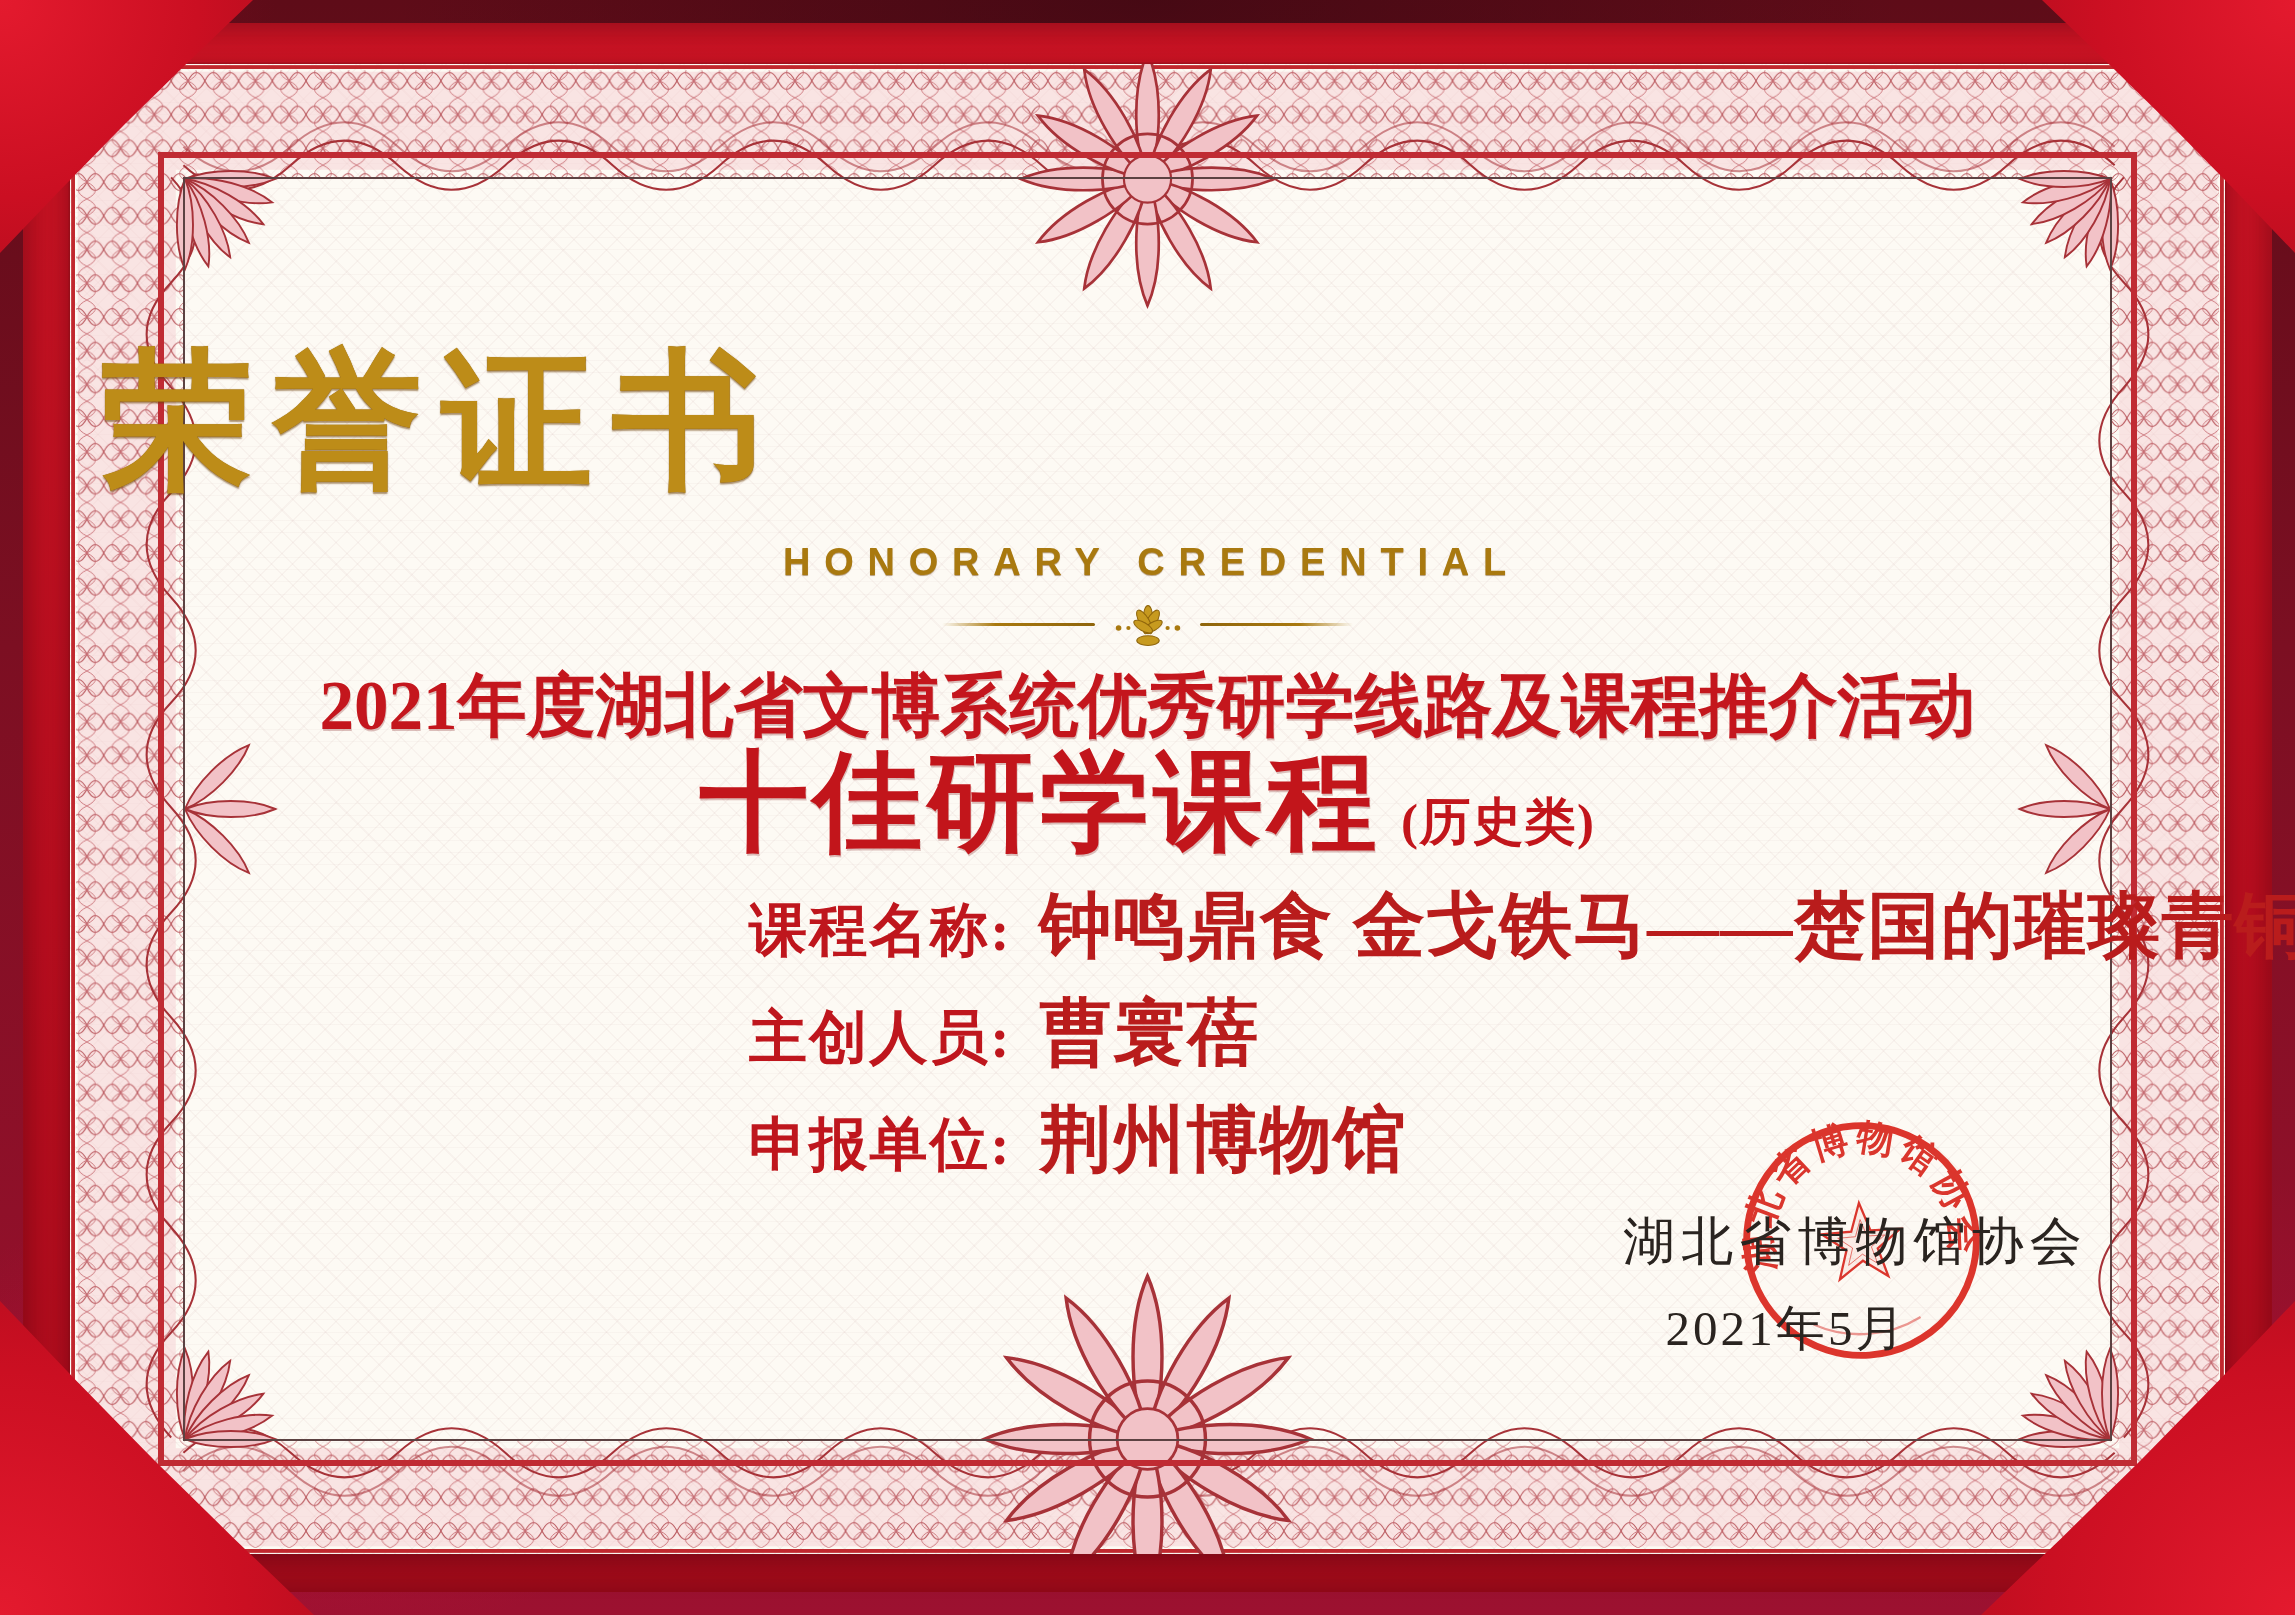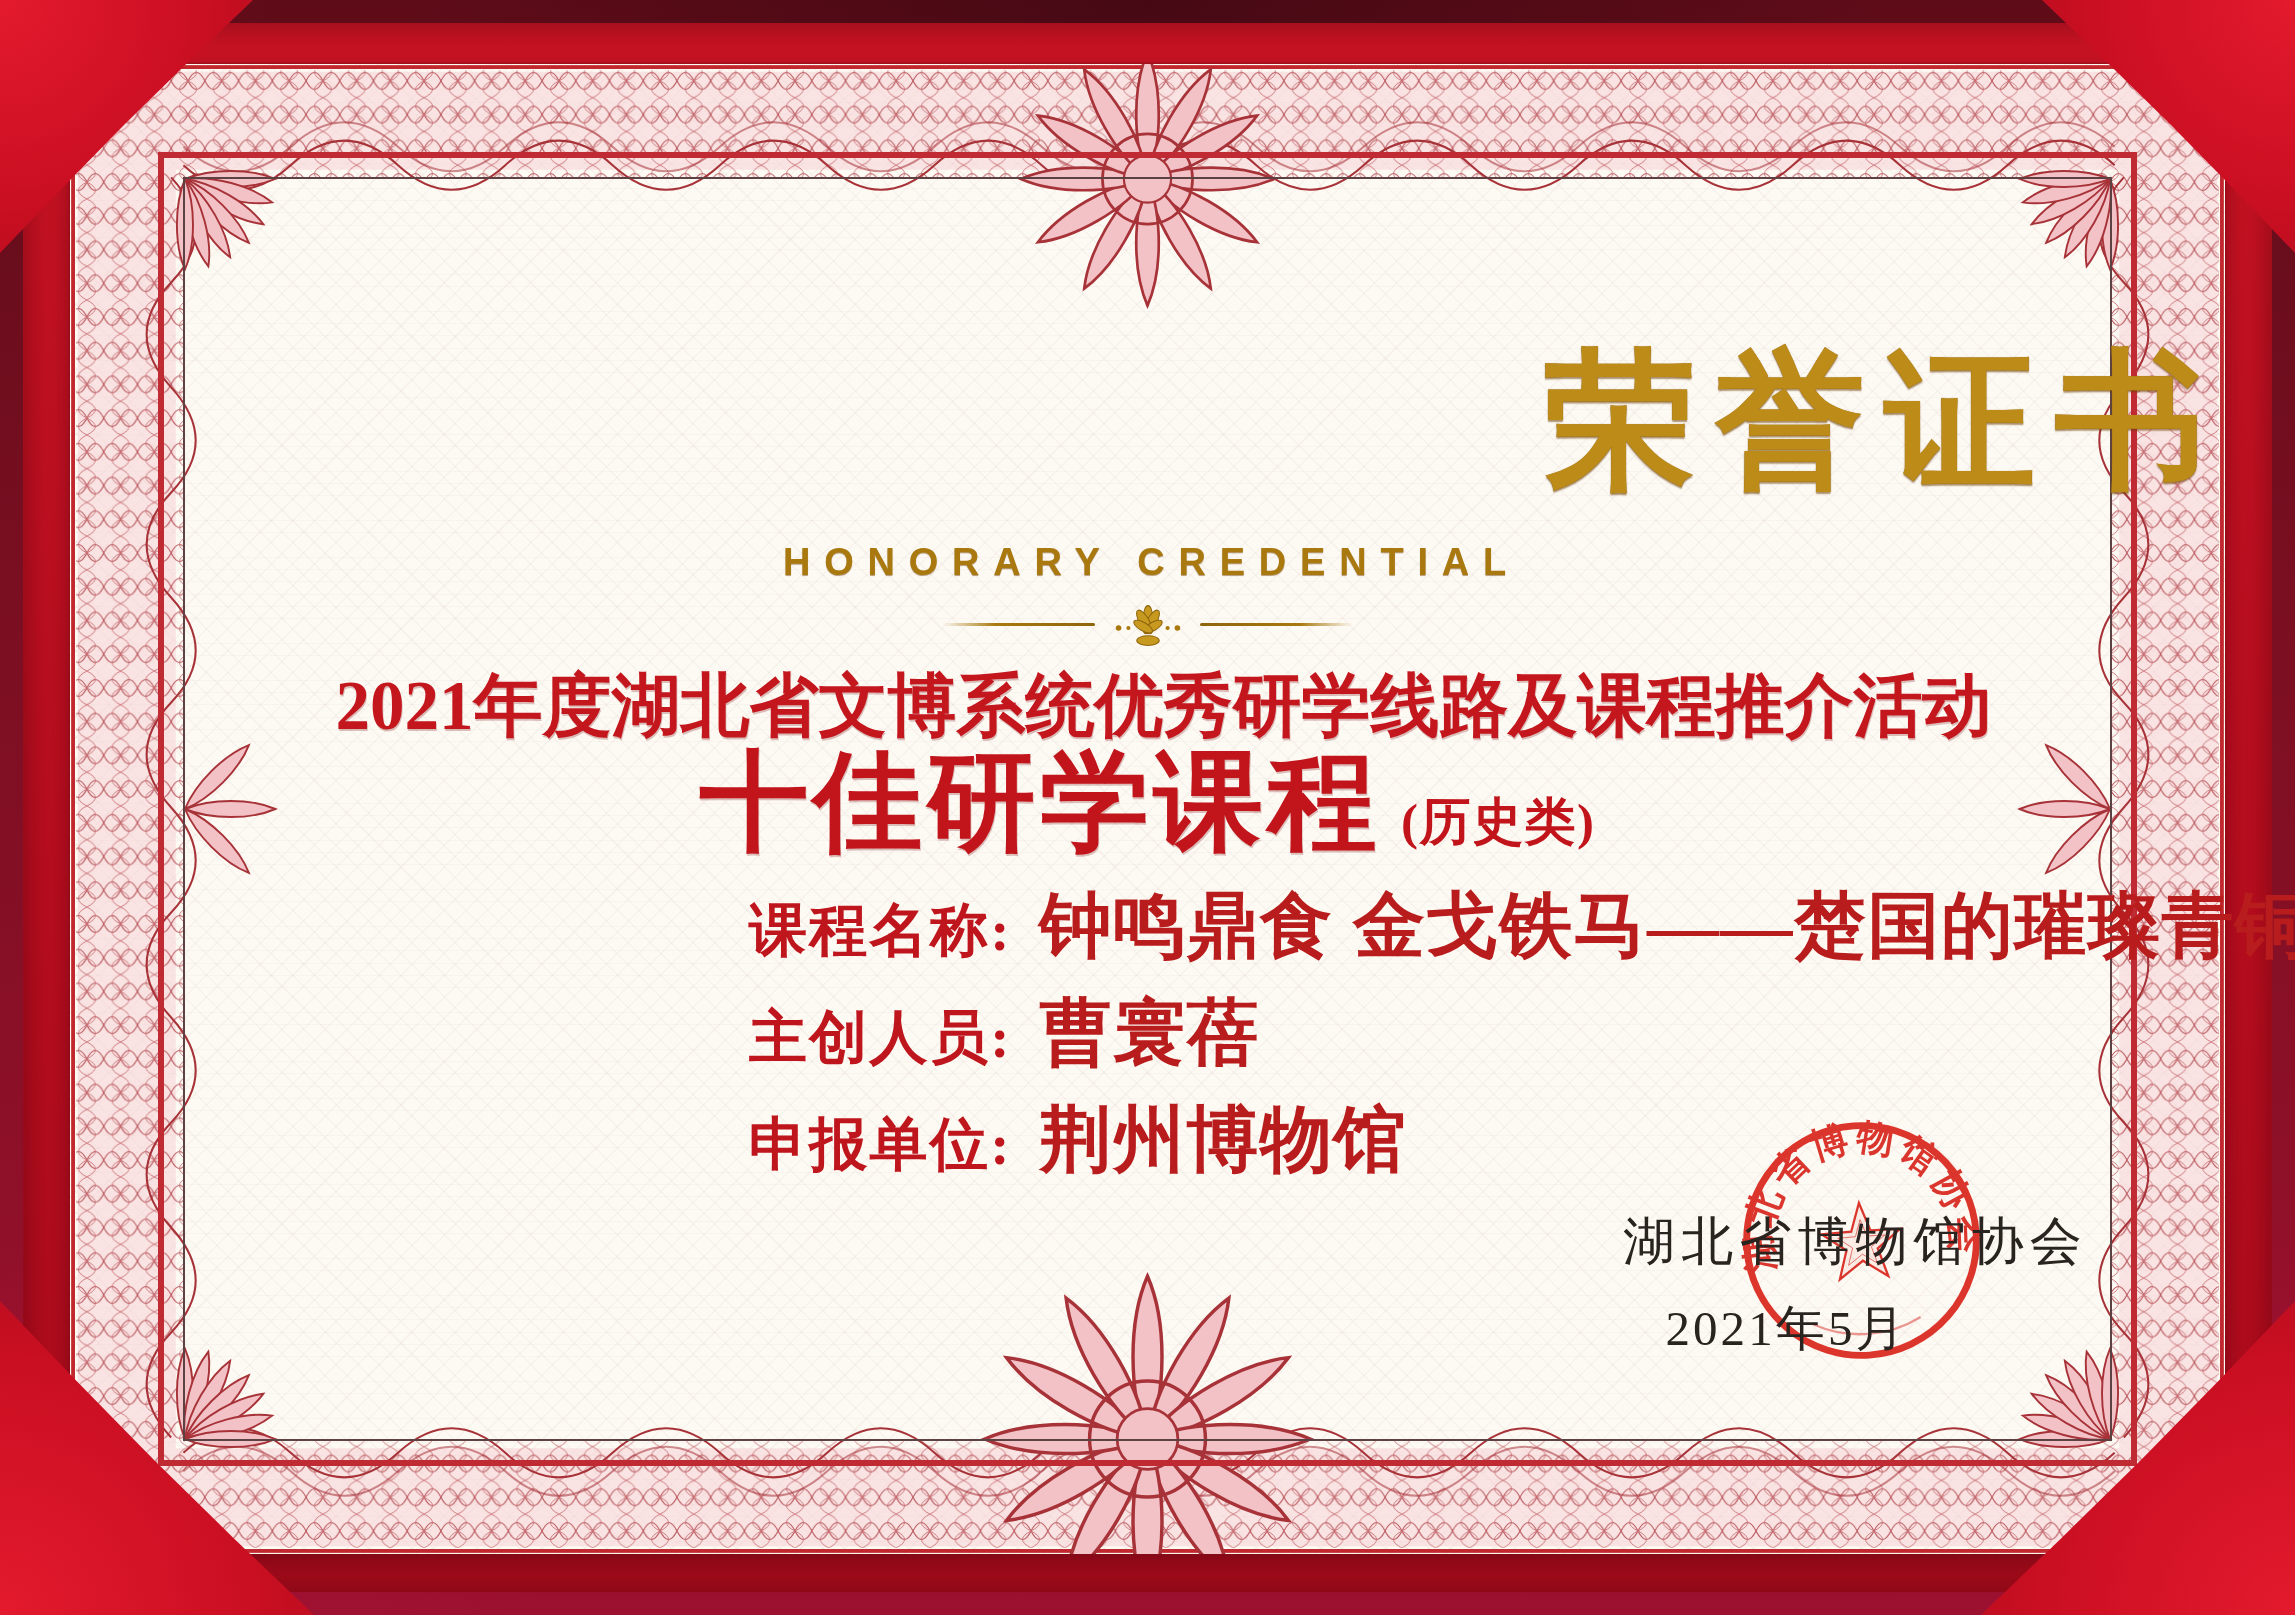--- a/index.html
+++ b/index.html
@@ -42,40 +42,40 @@
     clip-path:polygon(0 0,100% 0,74.5% 24.4%,49.2% 49.2%,24.4% 74.5%,0 100%);}
   .corner.tr{right:0;top:0;width:253px;height:253px;background:radial-gradient(circle at 100% 0,#e41a2e 0%,#cb0f22 55%,#ad0c1c 100%);
     clip-path:polygon(100% 0,0 0,25.5% 24.4%,50.8% 49.2%,75.6% 74.5%,100% 100%);}
   .corner.bl{left:0;bottom:0;width:314px;height:314px;background:radial-gradient(circle at 0 100%,#e41a2e 0%,#cb0f22 55%,#ad0c1c 100%);
     clip-path:polygon(0 100%,100% 100%,74.5% 75.6%,49.2% 50.8%,24.4% 25.5%,0 0);}
   .corner.br{right:0;bottom:0;width:314px;height:314px;background:radial-gradient(circle at 100% 100%,#e41a2e 0%,#cb0f22 55%,#ad0c1c 100%);
     clip-path:polygon(100% 100%,0 100%,25.5% 75.6%,50.8% 50.8%,75.6% 25.5%,100% 0);}
   
   .content{position:absolute;inset:0;z-index:5;}
   .title{
-    position:absolute;left:0;top:279px;width:100%;text-align:right;
+    position:absolute;left:0;top:279px;width:100%;text-align:left;
     font-size:150px;line-height:1.05;font-weight:bold;
-    letter-spacing:20px;padding-left:4px;box-sizing:border-box;
+    letter-spacing:20px;padding-left:32px;box-sizing:border-box;
     color:#bd8c18;
     text-shadow:0 2.3px 1.5px rgba(110,66,10,.55), 0 0 0.8px #8a5c10;
   }
   .subtitle{
     position:absolute;left:0;top:477px;width:100%;text-align:center;
     font-family:"Liberation Sans","DejaVu Sans",sans-serif;
     font-size:38px;font-weight:bold;letter-spacing:13.8px;padding-left:8px;box-sizing:border-box;
     color:#a9790f;text-shadow:0 0.8px 0.8px rgba(110,66,10,.5);
   }
   .divider{position:absolute;left:0;top:536px;width:100%;display:flex;align-items:center;justify-content:center;gap:10.7px;}
   .divider .bar{width:153px;height:3.8px;border-radius:2.3px;}
   .divider .bar.l{background:linear-gradient(90deg,rgba(184,134,11,0),#a9790f 35%,#8f650c);}
   .divider .bar.r{background:linear-gradient(270deg,rgba(184,134,11,0),#a9790f 35%,#8f650c);}
   .event-line{
     position:absolute;left:0;top:596px;width:100%;text-align:center;
     font-size:69px;font-weight:bold;color:#c4161d;
-    text-shadow:0.8px 1.5px 0 rgba(120,10,12,.25);white-space:nowrap;padding-left:16px;
+    text-shadow:0.8px 1.5px 0 rgba(120,10,12,.25);white-space:nowrap;
   }
   .award-line{position:absolute;left:0;top:665px;width:100%;text-align:center;white-space:nowrap;color:#c2151b;}
   .award-title{font-size:109px;font-weight:bold;letter-spacing:4.6px;text-shadow:0.8px 2.3px 0 rgba(120,10,12,.25);}
   .award-category{font-size:51px;font-weight:bold;margin-left:20px;letter-spacing:1.5px;}
   .fields{position:absolute;left:670px;top:826px;}
   .field-row{margin-bottom:35px;white-space:nowrap;line-height:1;}
   .field-label{font-size:58px;font-weight:bold;color:#bf161d;letter-spacing:2.3px;margin-left:9px;}
   .field-value{font-size:72px;font-weight:bold;color:#b91c1c;margin-left:27.6px;letter-spacing:1.5px;}
   .issuer{
     position:absolute;left:1502px;top:1143px;width:567px;text-align:center;

